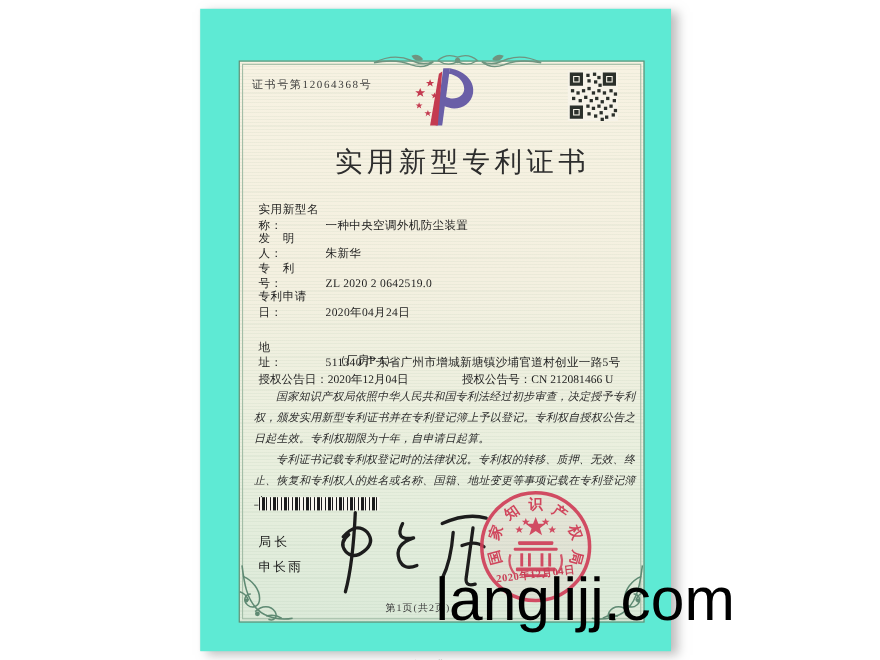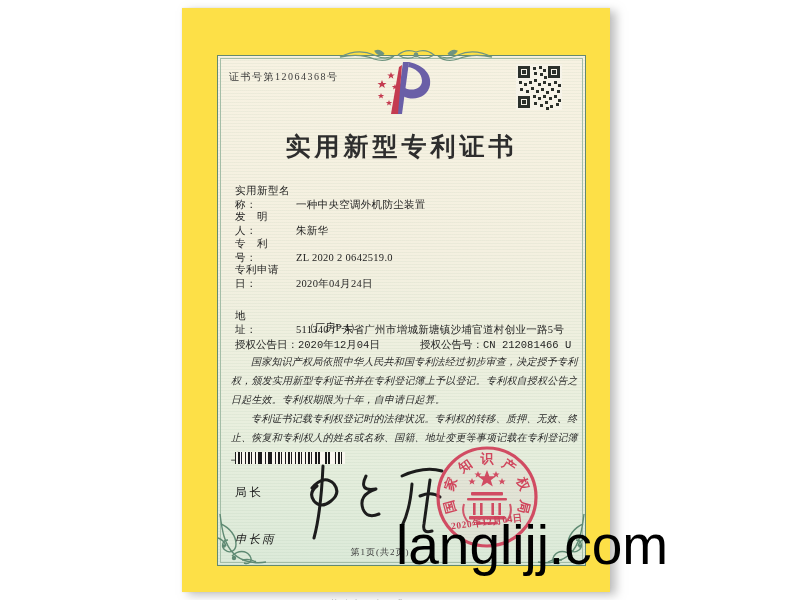--- a/index.html
+++ b/index.html
@@ -5,21 +5,21 @@
   html,body{margin:0;padding:0;}
   body{
     width:800px;height:600px;position:relative;overflow:hidden;
     background:#ffffff;
     font-family:"Liberation Serif","DejaVu Serif",serif;
   }
   .scene{position:absolute;inset:0;}
   
   .paper{
     position:absolute;left:182px;top:8px;width:428px;height:584px;
-    background:#fde047;
+    background:#5eead4;
     box-shadow:6px 3px 9px rgba(130,130,130,.5), 0 0 2px rgba(0,0,0,.08);
   }
   
   .frame{
     position:absolute;left:35px;top:47px;width:369px;height:511px;
     border:1.6px solid #64896f;
     background:
       repeating-linear-gradient(0deg, rgba(110,150,120,.07) 0 1px, transparent 1px 3px),
       linear-gradient(180deg,#f7f2e2 0%,#f4f0e0 38%,#e9efde 72%,#dcead9 100%);
     box-sizing:border-box;
@@ -32,46 +32,46 @@
   .corner-bl{left:30px;top:502px;}
   .corner-br{left:352px;top:502px;transform:scaleX(-1);}
   
   .cert-number{
     position:absolute;left:47px;top:62px;font-size:10px;color:#3a3a3a;letter-spacing:1.5px;
   }
   .logo{position:absolute;left:188px;top:50px;width:62px;height:60px;}
   .qr{position:absolute;left:334px;top:56px;width:46px;height:46px;}
   .title{
     position:absolute;left:35px;top:122px;width:369px;text-align:center;
-    font-size:25px;font-weight:bold;color:#2d2d2d;letter-spacing:4px;
+    font-size:25px;font-weight:normal;color:#2d2d2d;letter-spacing:4px;padding-left:19px;
   }
   
   .field{position:absolute;left:53px;width:350px;font-size:10.5px;color:#1e1e1e;}
   .field .lbl{display:inline-block;width:61px;letter-spacing:.5px;}
   .field .val{letter-spacing:.3px;}
   .f0{top:176px}.f1{top:202px}.f2{top:229px}.f3{top:255px}.f4{top:278px}.f5{top:301px}
   .addr-line2{position:absolute;left:122px;top:313px;font-size:10.5px;color:#1e1e1e;}
   .grant-row{position:absolute;left:53px;top:330px;width:350px;font-size:10.5px;color:#1e1e1e;}
   .grant-no{position:absolute;left:185px;top:0;}
-  .grant-row .inner{position:relative;display:block;font-family:Liberation Mono, monospace;}
+  .grant-row .inner{position:relative;display:block;}
   
   .paras{
     position:absolute;left:49px;top:344px;width:354px;
     font-size:10px;line-height:19px;color:#2c2c2c;font-style:italic;letter-spacing:.2px;
   }
   .paras p{margin:0;text-indent:2em;}
   
   .barcode{
     position:absolute;left:53px;top:444px;width:110px;height:12px;
     background:
       repeating-linear-gradient(90deg,#1b1b1b 0 1.5px,#f8f6ee 1.5px 3px,#1b1b1b 3px 5.5px,
       #f8f6ee 5.5px 6.5px,#1b1b1b 6.5px 7.5px,#f8f6ee 7.5px 10px);
   }
   .signer-title{position:absolute;left:53px;top:477px;font-size:11.5px;color:#161616;letter-spacing:3px;}
-  .signer-name{position:absolute;left:53px;top:524px;font-size:11.5px;color:#161616;letter-spacing:2px;font-style:italic;}
+  .signer-name{position:absolute;left:53px;top:500px;font-size:11.5px;color:#161616;letter-spacing:2px;}
   .signature{position:absolute;left:92px;top:446px;width:190px;height:96px;}
   .seal{position:absolute;left:252px;top:436px;width:106px;height:106px;}
   .seal svg{position:absolute;inset:0;}
   .seal-char{
     position:absolute;left:50%;top:50%;font-size:13px;font-weight:bold;color:#d0455c;
     transform-origin:center;
   }
   .seal-date{
     position:absolute;left:252px;top:508px;width:106px;text-align:center;
     font-size:9.5px;font-weight:bold;color:#c93f56;letter-spacing:.5px;transform:rotate(-7deg);

